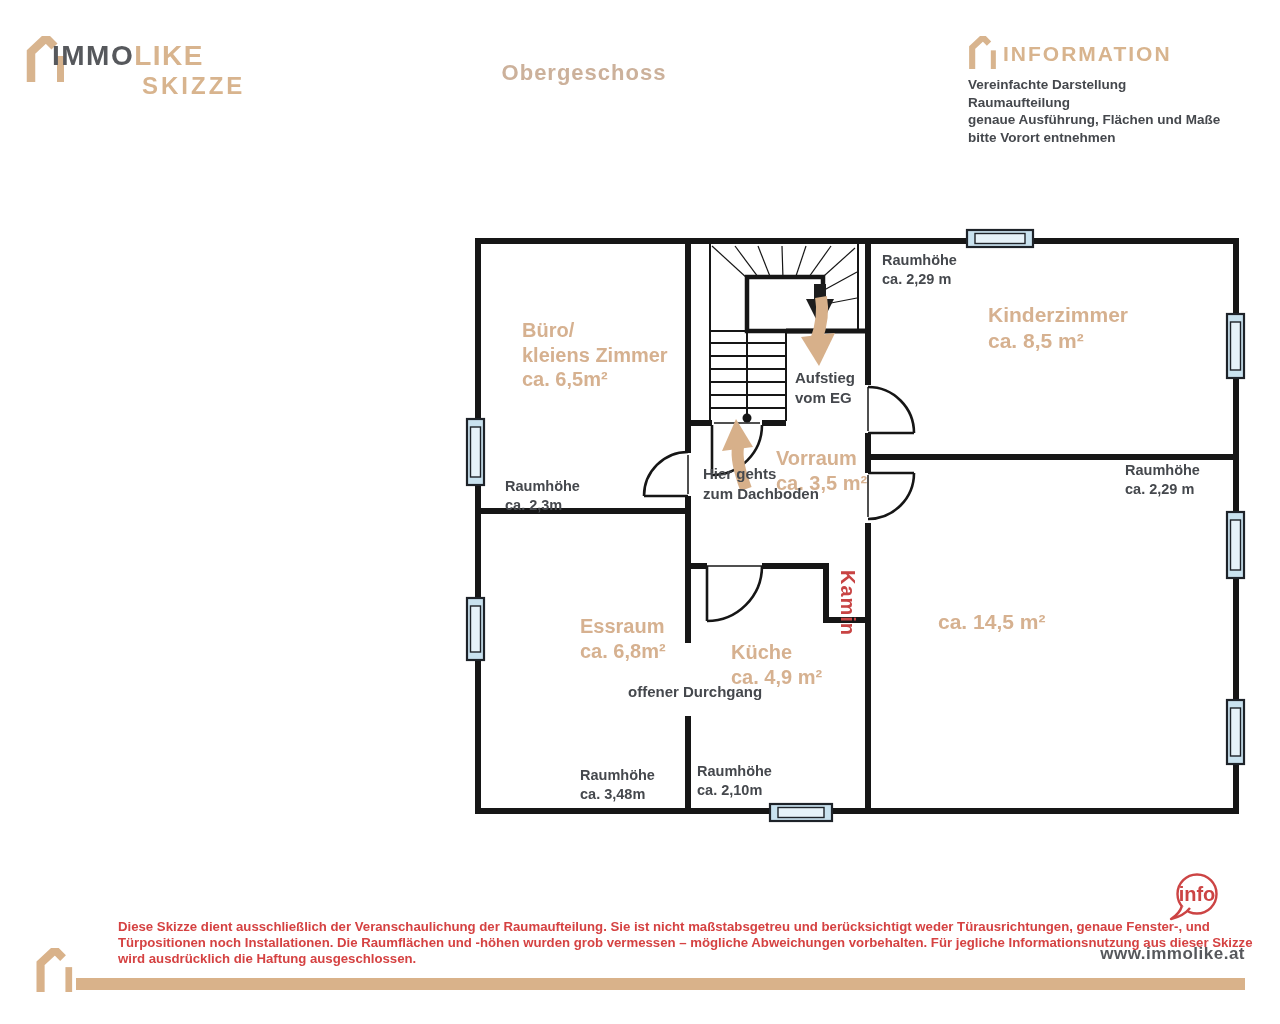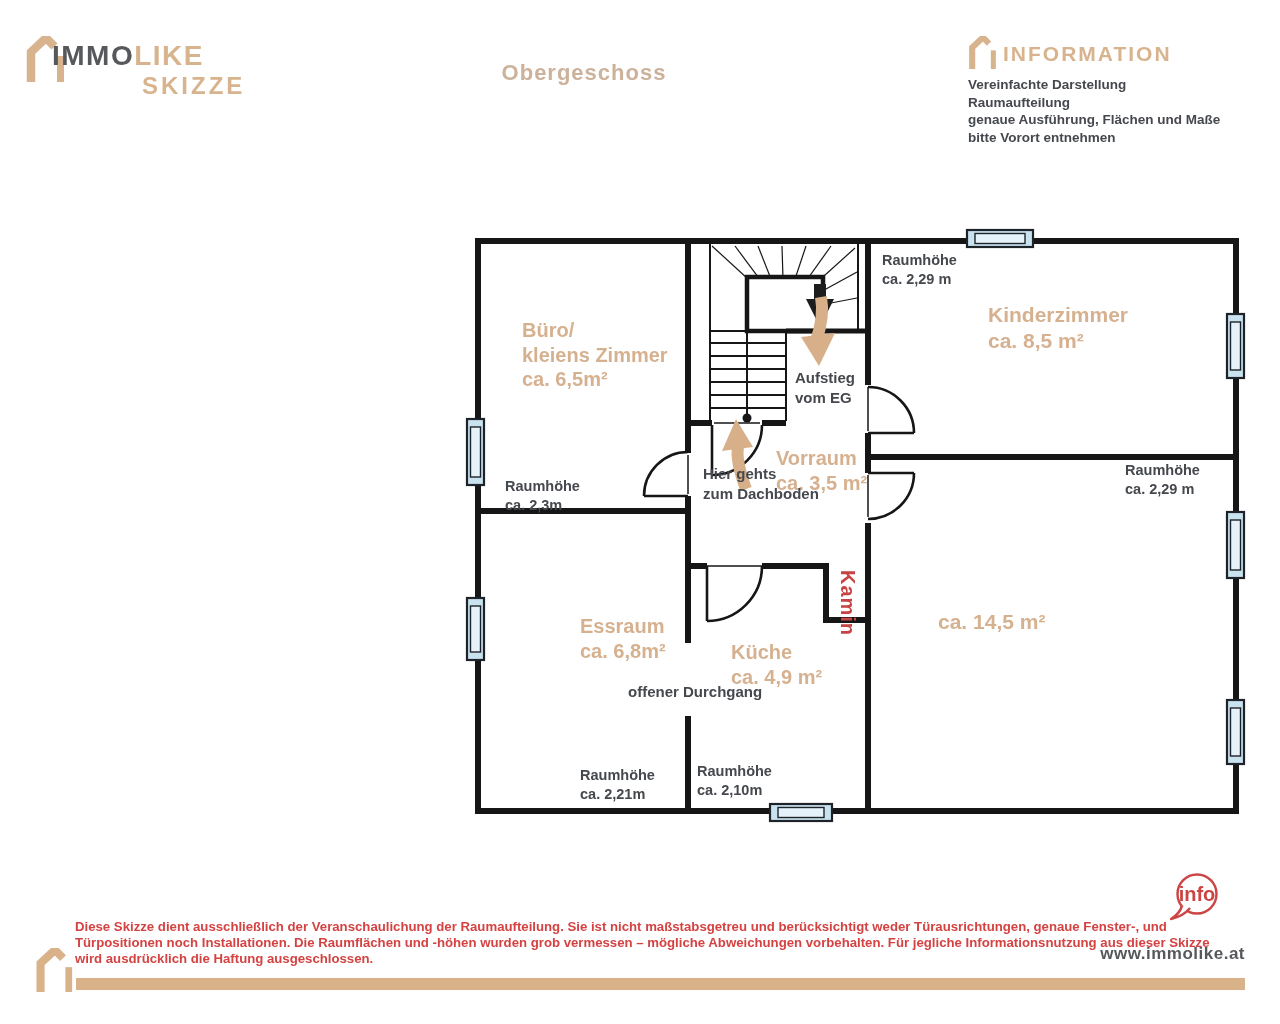--- a/index.html
+++ b/index.html
@@ -26,21 +26,21 @@
   .info-title{position:absolute;left:1003px;top:42px;font-size:21px;font-weight:700;
     letter-spacing:2px;color:#d8b48e;}
   .info-lines{position:absolute;left:968px;top:76px;font-size:13.5px;line-height:17.5px;
     font-weight:700;color:#45484d;}
   
   .kamin{position:absolute;left:847px;top:603px;transform:translate(-50%,-50%) rotate(90deg);
     font-size:20px;font-weight:700;color:#c84444;letter-spacing:1px;}
   
   .disclaimer{position:absolute;left:75px;top:919px;font-size:13.2px;line-height:16px;
     font-weight:700;color:#d54242;}
-  .disclaimer div{white-space:nowrap;}
+  .disclaimer div{white-space:nowrap;margin-left:43px;}
   .website{position:absolute;left:1000px;top:944px;width:245px;text-align:right;
     font-size:17px;font-weight:700;color:#56585c;letter-spacing:0.5px;}
   .footer-bar{position:absolute;left:76px;top:978px;width:1169px;height:12px;background:#d9b28a;}
   .info-badge-text{fill:#cc4444;font-size:20px;font-weight:700;font-family:"Liberation Sans",sans-serif;}
 </style>
 </head>
 <body>
 
 <svg class="abs" style="left:24px;top:36px;" width="40" height="46" viewBox="0 0 40 46">
   <path d="M 7 46 L 7 16 L 22 2 L 30.5 10.5" fill="none" stroke="#d8b48e" stroke-width="8.5"></path>
@@ -246,21 +246,21 @@
 <div class="lbl dark note" style="left:628px;top:682px;">offener Durchgang</div>
 
 <div class="kamin">Kamin</div>
 
 <div class="lbl tan room21" style="left:938px;top:609px;">
   <div>ca. 14,5 m²</div>
 </div>
 
 <div class="lbl dark rh" style="left:580px;top:766px;">
   <div>Raumhöhe</div>
-  <div>ca. 2,21m</div>
+  <div>ca. 3,48m</div>
 </div>
 
 <div class="lbl dark rh" style="left:697px;top:762px;">
   <div>Raumhöhe</div>
   <div>ca. 2,10m</div>
 </div>
 
 <svg class="abs" style="left:1166px;top:872px;" width="60" height="50" viewBox="0 0 60 50">
   <circle cx="31" cy="22" r="19.5" fill="none" stroke="#cc4444" stroke-width="2.4"></circle>
   <path d="M 16 34 C 14 40 10 44 5 47 C 14 45 20 41 24 36" fill="#ffffff" stroke="#cc4444" stroke-width="2.4" stroke-linejoin="round"></path>

